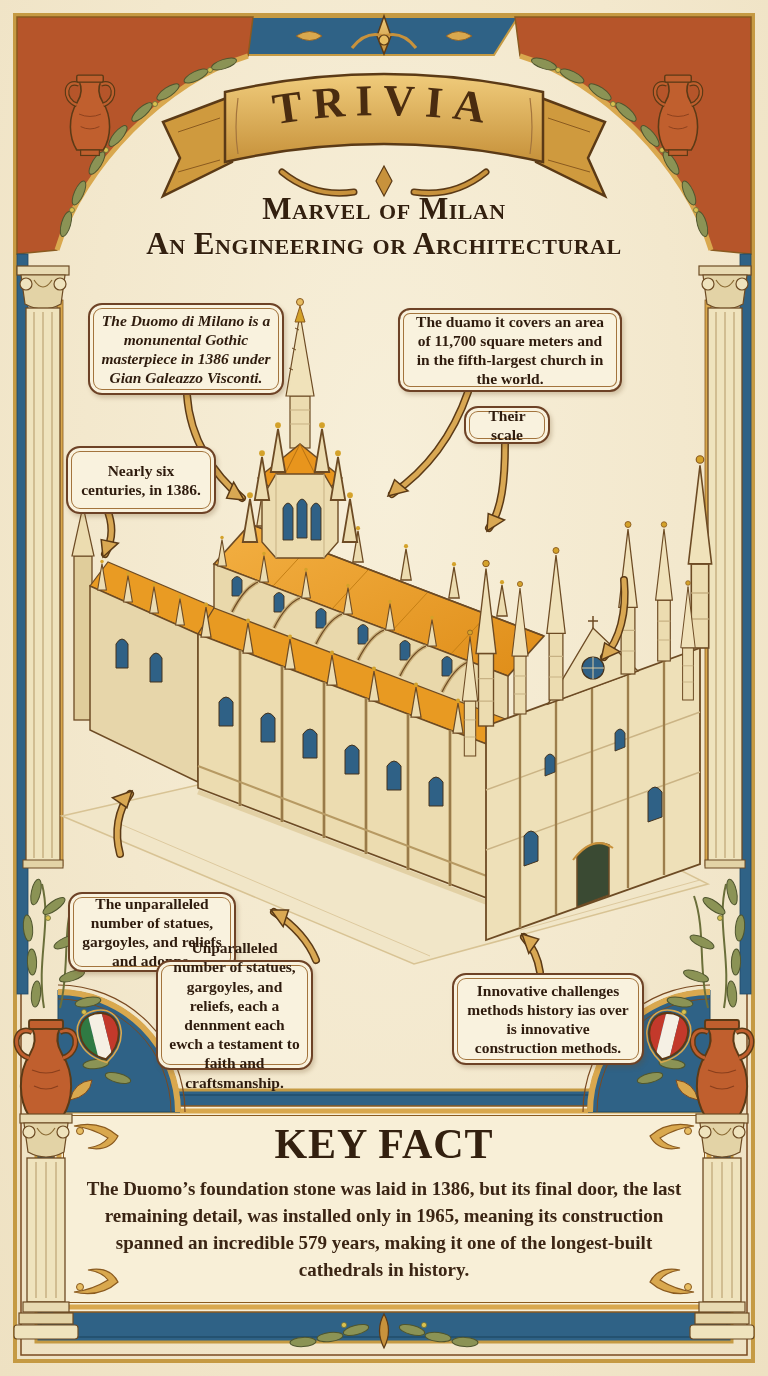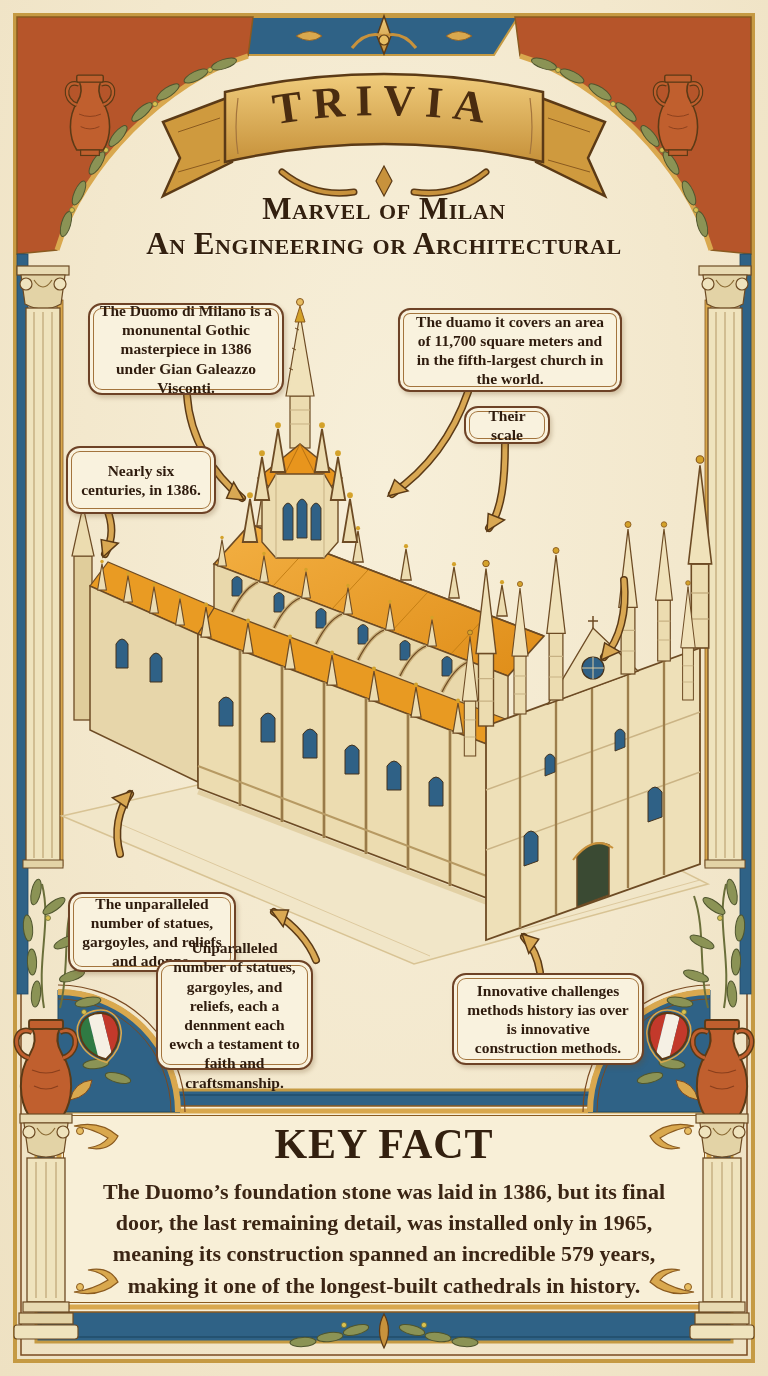--- a/index.html
+++ b/index.html
@@ -21,21 +21,21 @@
     color:#2f1c0e;font-weight:700;text-align:center;
     display:flex;align-items:center;justify-content:center;
     padding:8px 10px;box-sizing:border-box;line-height:1.24;font-size:15.5px;
   }
   .kf-title{
     left:50%;transform:translateX(-50%);top:1120px;width:400px;text-align:center;
     font-size:42px;font-weight:700;color:#33200f;letter-spacing:1px;
   }
   .kf-body{
     left:50%;transform:translateX(-50%);top:1176px;width:614px;text-align:center;
-    font-size:22px;font-weight:700;color:#3b2514;line-height:1.42;
+    font-size:19px;font-weight:700;color:#3b2514;line-height:1.42;
   }
 </style>
 </head>
 <body>
 
 <div id="canvas">
 
 <svg id="decor" width="768" height="1376" viewBox="0 0 768 1376" xmlns="http://www.w3.org/2000/svg">
   <defs>
     <linearGradient id="gold" x1="0" y1="0" x2="0" y2="1">
@@ -347,21 +347,21 @@
     <path d="M540 972 C538 958 532 946 524 937" fill="none" stroke="#d9a853" stroke-width="5"></path>
     <use href="#ah" transform="translate(522,934) rotate(228)" fill="#d9a853" stroke="#5b3a16" stroke-width="1.5"></use>
   </g>
 </svg>
 
 <div class="overlay main-title">
   <div>Marvel of Milan</div>
   <div>An Engineering or Architectural</div>
 </div>
 
-<div class="callout" style="left:88px;top:303px;width:196px;height:92px;">
+<div class="callout" style="left:88px;top:303px;width:196px;height:92px;font-style:italic;">
   <span>The Duomo di Milano is a monunental Gothic masterpiece in 1386 under Gian Galeazzo Visconti.</span>
 </div>
 <div class="callout" style="left:398px;top:308px;width:224px;height:84px;border-radius:12px;">
   <span>The duamo it covers an area of 11,700 square meters and in the fifth-largest church in the world.</span>
 </div>
 <div class="callout" style="left:464px;top:406px;width:86px;height:38px;">
   <span>Their scale</span>
 </div>
 <div class="callout" style="left:66px;top:446px;width:150px;height:68px;align-items:center;">
   <span>Nearly six centuries, in 1386.</span>

